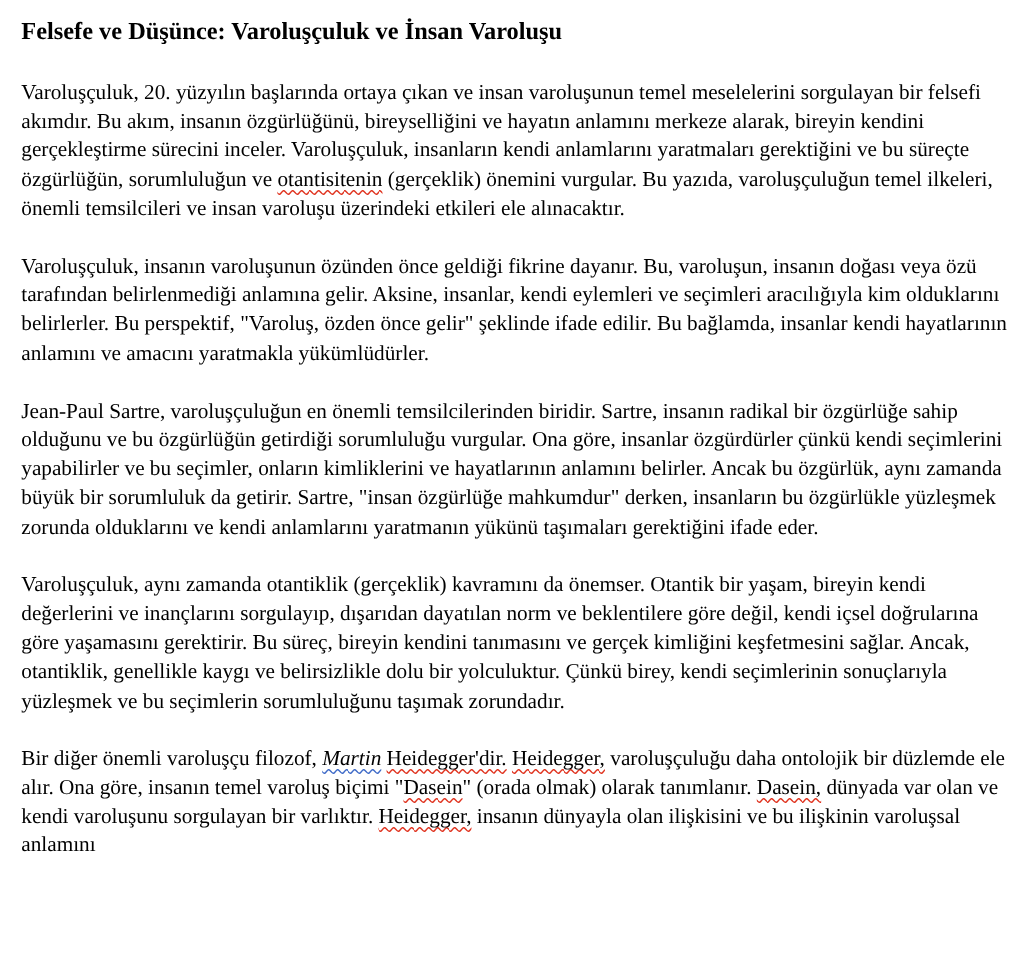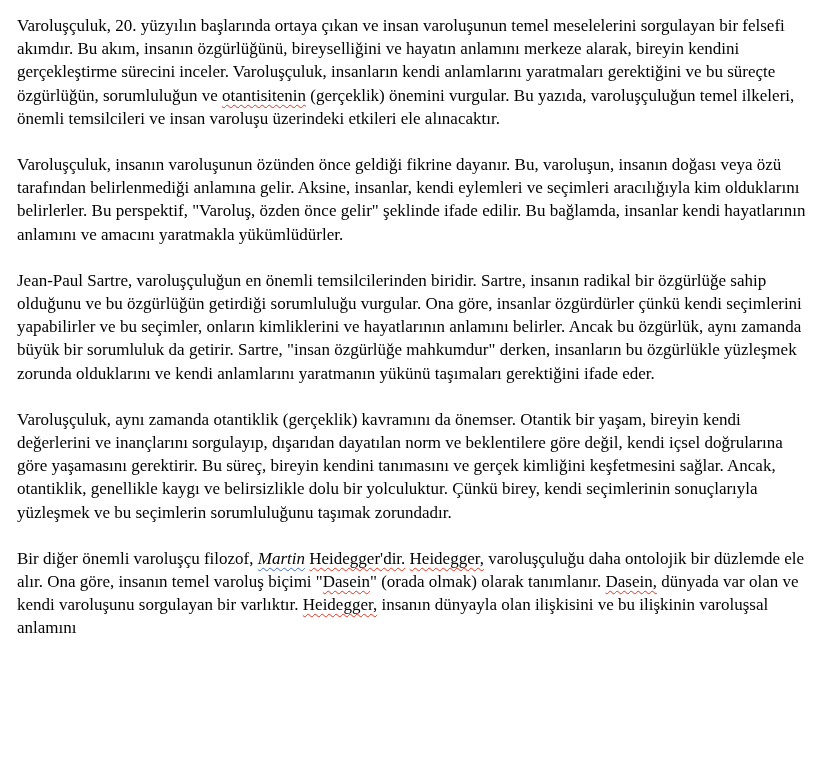--- a/index.html
+++ b/index.html
@@ -48,20 +48,21 @@
     text-decoration-thickness: 1px;
     text-underline-offset: 3px;
     text-decoration-skip-ink: none;
     font-style: italic;
   }
 </style>
 </head>
 <body>
 
 <div class="page">
+  <h1 class="doc-title">Felsefe ve Düşünce: Varoluşçuluk ve İnsan Varoluşu</h1>
   <div class="doc-body">
       <p class="para"><span>Varoluşçuluk, 20. yüzyılın başlarında ortaya çıkan ve insan varoluşunun temel meselelerini sorgulayan bir felsefi akımdır. Bu akım, insanın özgürlüğünü, bireyselliğini ve hayatın anlamını merkeze alarak, bireyin kendini gerçekleştirme sürecini inceler. Varoluşçuluk, insanların kendi anlamlarını yaratmaları gerektiğini ve bu süreçte özgürlüğün, sorumluluğun ve </span><span class="mark-spell">otantisitenin</span><span> (gerçeklik) önemini vurgular. Bu yazıda, varoluşçuluğun temel ilkeleri, önemli temsilcileri ve insan varoluşu üzerindeki etkileri ele alınacaktır.</span></p>
       <p class="para"><span>Varoluşçuluk, insanın varoluşunun özünden önce geldiği fikrine dayanır. Bu, varoluşun, insanın doğası veya özü tarafından belirlenmediği anlamına gelir. Aksine, insanlar, kendi eylemleri ve seçimleri aracılığıyla kim olduklarını belirlerler. Bu perspektif, "Varoluş, özden önce gelir" şeklinde ifade edilir. Bu bağlamda, insanlar kendi hayatlarının anlamını ve amacını yaratmakla yükümlüdürler.</span></p>
       <p class="para"><span>Jean-Paul Sartre, varoluşçuluğun en önemli temsilcilerinden biridir. Sartre, insanın radikal bir özgürlüğe sahip olduğunu ve bu özgürlüğün getirdiği sorumluluğu vurgular. Ona göre, insanlar özgürdürler çünkü kendi seçimlerini yapabilirler ve bu seçimler, onların kimliklerini ve hayatlarının anlamını belirler. Ancak bu özgürlük, aynı zamanda büyük bir sorumluluk da getirir. Sartre, "insan özgürlüğe mahkumdur" derken, insanların bu özgürlükle yüzleşmek zorunda olduklarını ve kendi anlamlarını yaratmanın yükünü taşımaları gerektiğini ifade eder.</span></p>
       <p class="para"><span>Varoluşçuluk, aynı zamanda otantiklik (gerçeklik) kavramını da önemser. Otantik bir yaşam, bireyin kendi değerlerini ve inançlarını sorgulayıp, dışarıdan dayatılan norm ve beklentilere göre değil, kendi içsel doğrularına göre yaşamasını gerektirir. Bu süreç, bireyin kendini tanımasını ve gerçek kimliğini keşfetmesini sağlar. Ancak, otantiklik, genellikle kaygı ve belirsizlikle dolu bir yolculuktur. Çünkü birey, kendi seçimlerinin sonuçlarıyla yüzleşmek ve bu seçimlerin sorumluluğunu taşımak zorundadır.</span></p>
       <p class="para"><span>Bir diğer önemli varoluşçu filozof, </span><span class="mark-grammar">Martin</span><span> </span><span class="mark-spell">Heidegger'dir.</span><span> </span><span class="mark-spell">Heidegger,</span><span> varoluşçuluğu daha ontolojik bir düzlemde ele alır. Ona göre, insanın temel varoluş biçimi "</span><span class="mark-spell">Dasein</span><span>" (orada olmak) olarak tanımlanır. </span><span class="mark-spell">Dasein,</span><span> dünyada var olan ve kendi varoluşunu sorgulayan bir varlıktır. </span><span class="mark-spell">Heidegger,</span><span> insanın dünyayla olan ilişkisini ve bu ilişkinin varoluşsal anlamını</span></p>
     </div>
 </div>
 
 </body></html>

